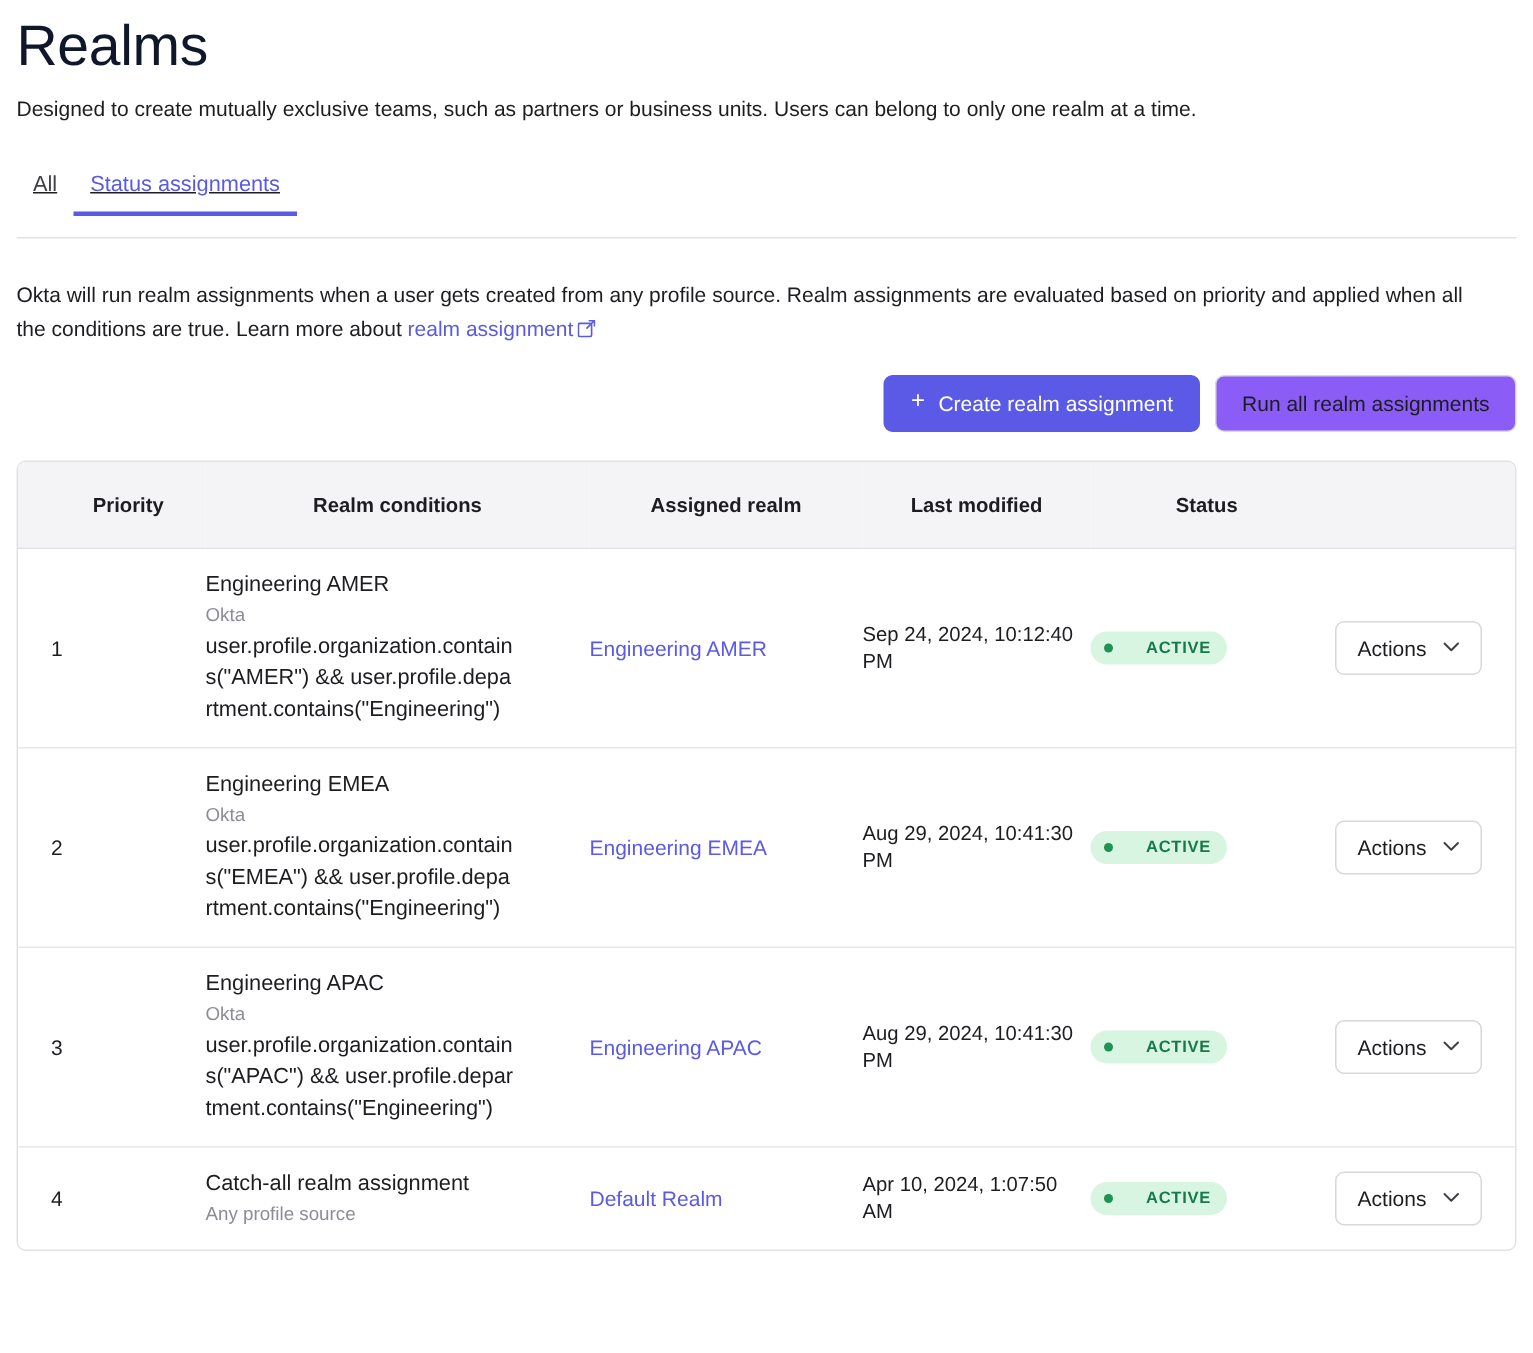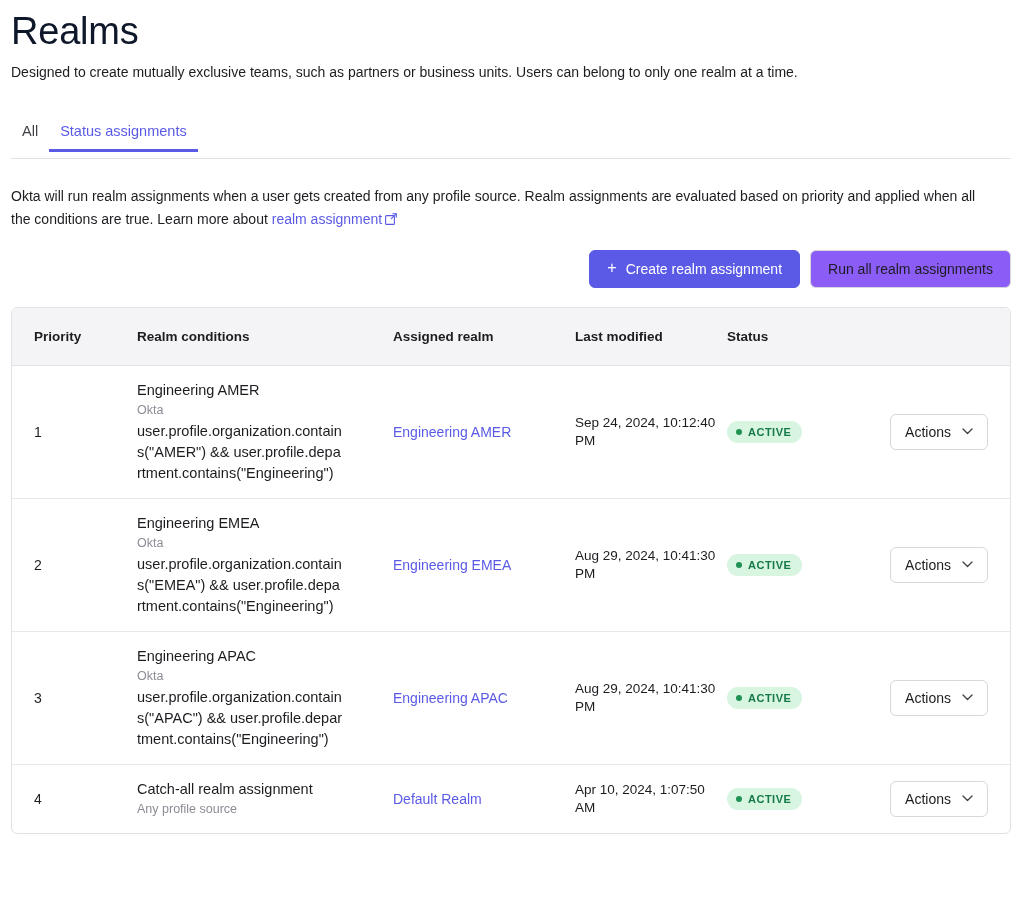--- a/index.html
+++ b/index.html
@@ -31,24 +31,25 @@
   .page-subtitle {
     font-size: 14px;
     line-height: 20px;
     color: #1d1d21;
     margin-top: 9px;
   }
 
   
   .tabs {
     display: flex;
-    align-items: center;
+    align-items: flex-start;
     margin-top: 32px;
     border-bottom: 1px solid #e1e1e6;
     height: 45px;
+    text-decoration: underline;
   }
   .tab {
     font-size: 14.5px;
     color: #3f3f46;
     padding: 0 11px 11px 11px;
     cursor: pointer;
     position: relative;
     line-height: 18px;
     white-space: nowrap;
   }
@@ -129,21 +130,21 @@
     overflow: hidden;
     background: #ffffff;
   }
   table {
     width: 100%;
     border-collapse: collapse;
     table-layout: fixed;
   }
   thead th {
     background: #f4f4f6;
-    text-align: left;
+    text-align: center;
     font-size: 13.5px;
     font-weight: 700;
     color: #1d1d21;
     padding: 17px 0 17px 0;
     border-bottom: 1px solid #e1e1e6;
     height: 57px;
     vertical-align: middle;
   }
   th.c-priority   { width: 125px; padding-left: 22px; }
   th.c-conditions { width: 256px; }
@@ -194,21 +195,21 @@
   }
   .modified {
     font-size: 13.5px;
     line-height: 17.5px;
     color: #1d1d21;
   }
 
   .badge {
     display: inline-flex;
     align-items: center;
-    gap: 6px;
+    gap: 22px;
     background: #d7f5e0;
     color: #16794a;
     border-radius: 12px;
     padding: 3px 11px 3px 9px;
     font-size: 11px;
     font-weight: 700;
     letter-spacing: 0.5px;
     line-height: 16px;
   }
   .badge-dot {

